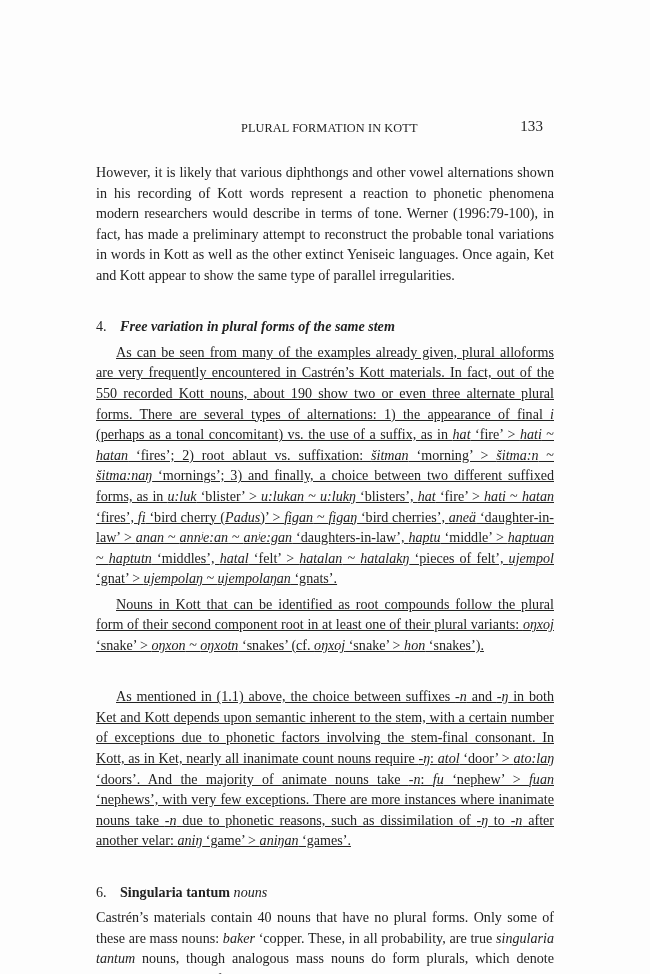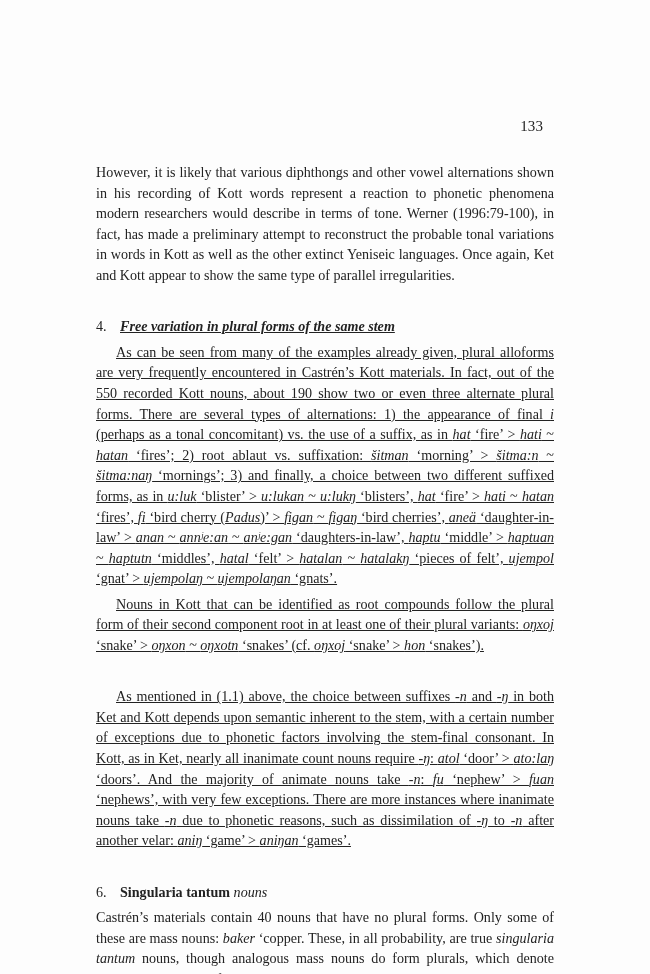--- a/index.html
+++ b/index.html
@@ -15,27 +15,28 @@
   .page-number { position: absolute; right: 16px; top: 0; font-size: 15px; }
   .body-text {
     position: absolute; top: 157px; left: 91px; width: 468px;
     font-size: 14.1px; line-height: 20.6px; text-align: justify;
   }
   p { margin: 5px; }
   .indent { text-indent: 20px; text-decoration: underline; }
   .gap { height: 20.6px; }
   i { font-style: italic; }
   .sec-num { display: inline-block; width: 24px; }
-  .sec-title-bi { font-weight: bold; font-style: italic; text-decoration: underline; }
+  .sec-title-bi { font-weight: bold; font-style: italic; }
   .sec-title-b { font-weight: bold; }
 </style>
 </head>
 <body>
 
 <div class="running-head">
+  <span class="running-title">PLURAL FORMATION IN KOTT</span>
   <span class="page-number">133</span>
 </div>
 
 <div class="body-text">
   <p>However, it is likely that various diphthongs and other vowel alternations shown in his recording of Kott words represent a reaction to phonetic phenomena modern researchers would describe in terms of tone. Werner (1996:79-100), in fact, has made a preliminary attempt to reconstruct the probable tonal variations in words in Kott as well as the other extinct Yeniseic languages. Once again, Ket and Kott appear to show the same type of parallel irregularities.</p>
   <div class="gap"></div>
 
   <p>
     <span class="sec-num">4.</span><span class="sec-title-bi">Free variation in plural forms of the same stem</span>
   </p>

